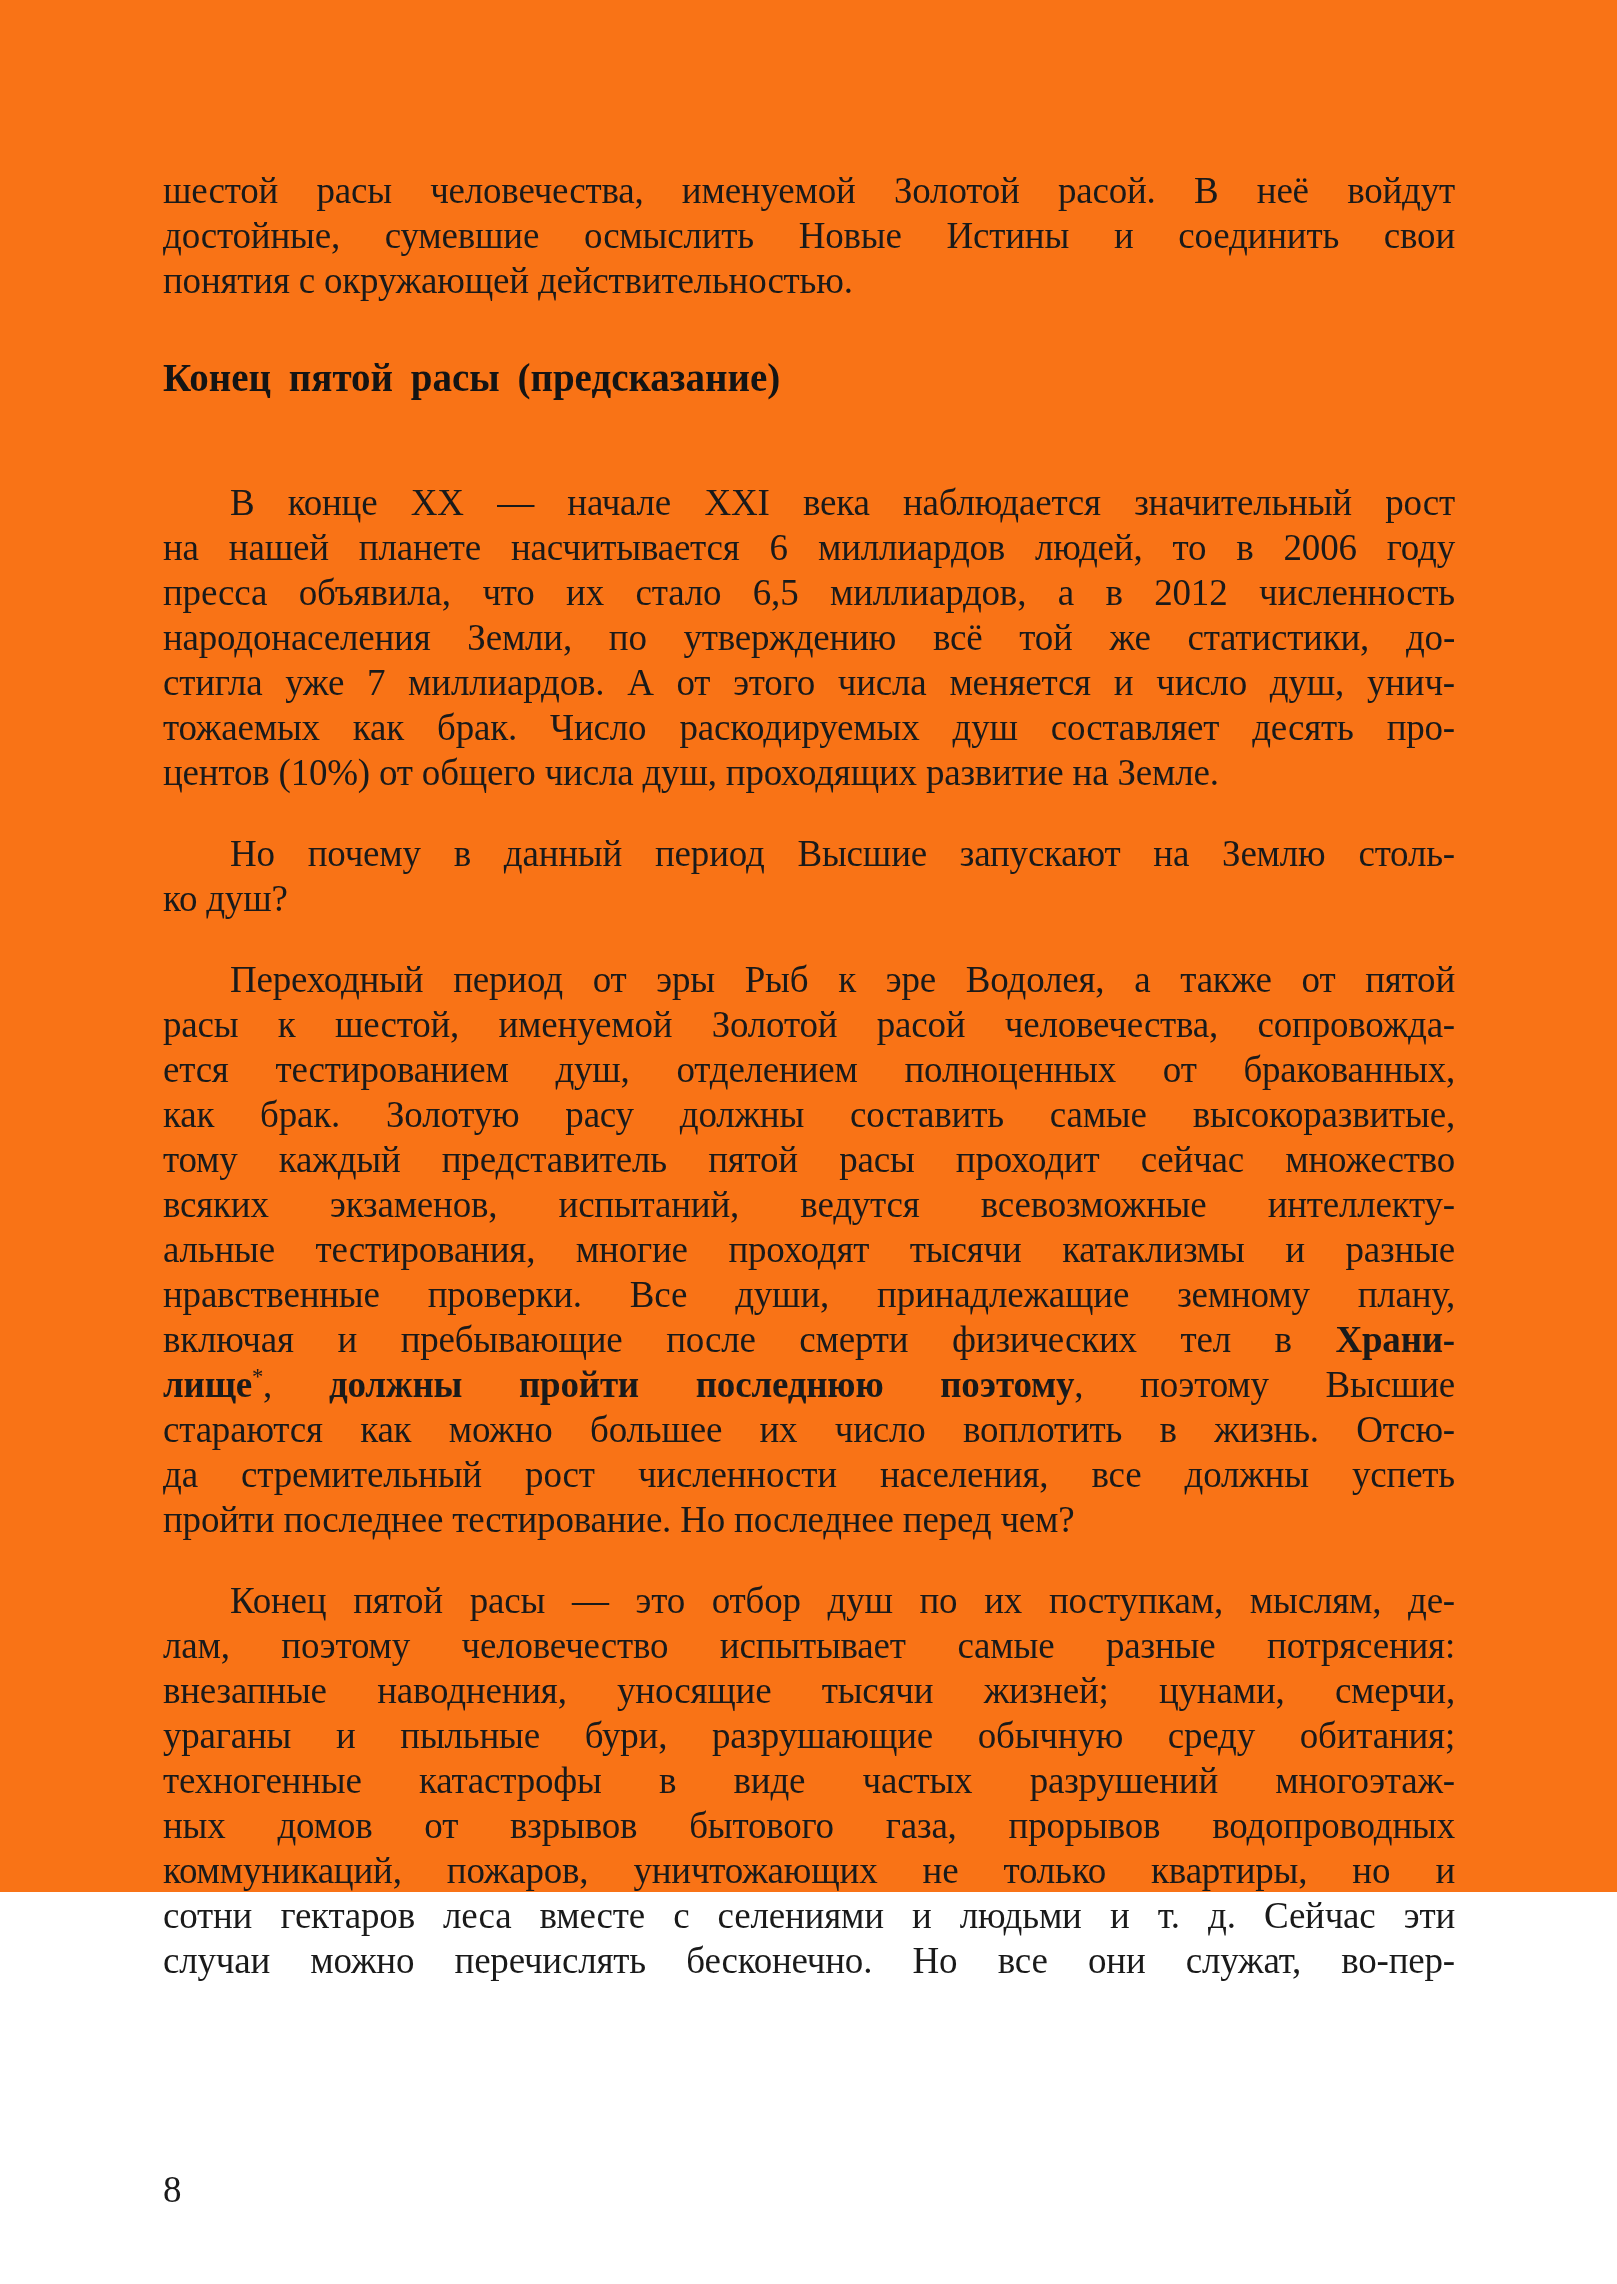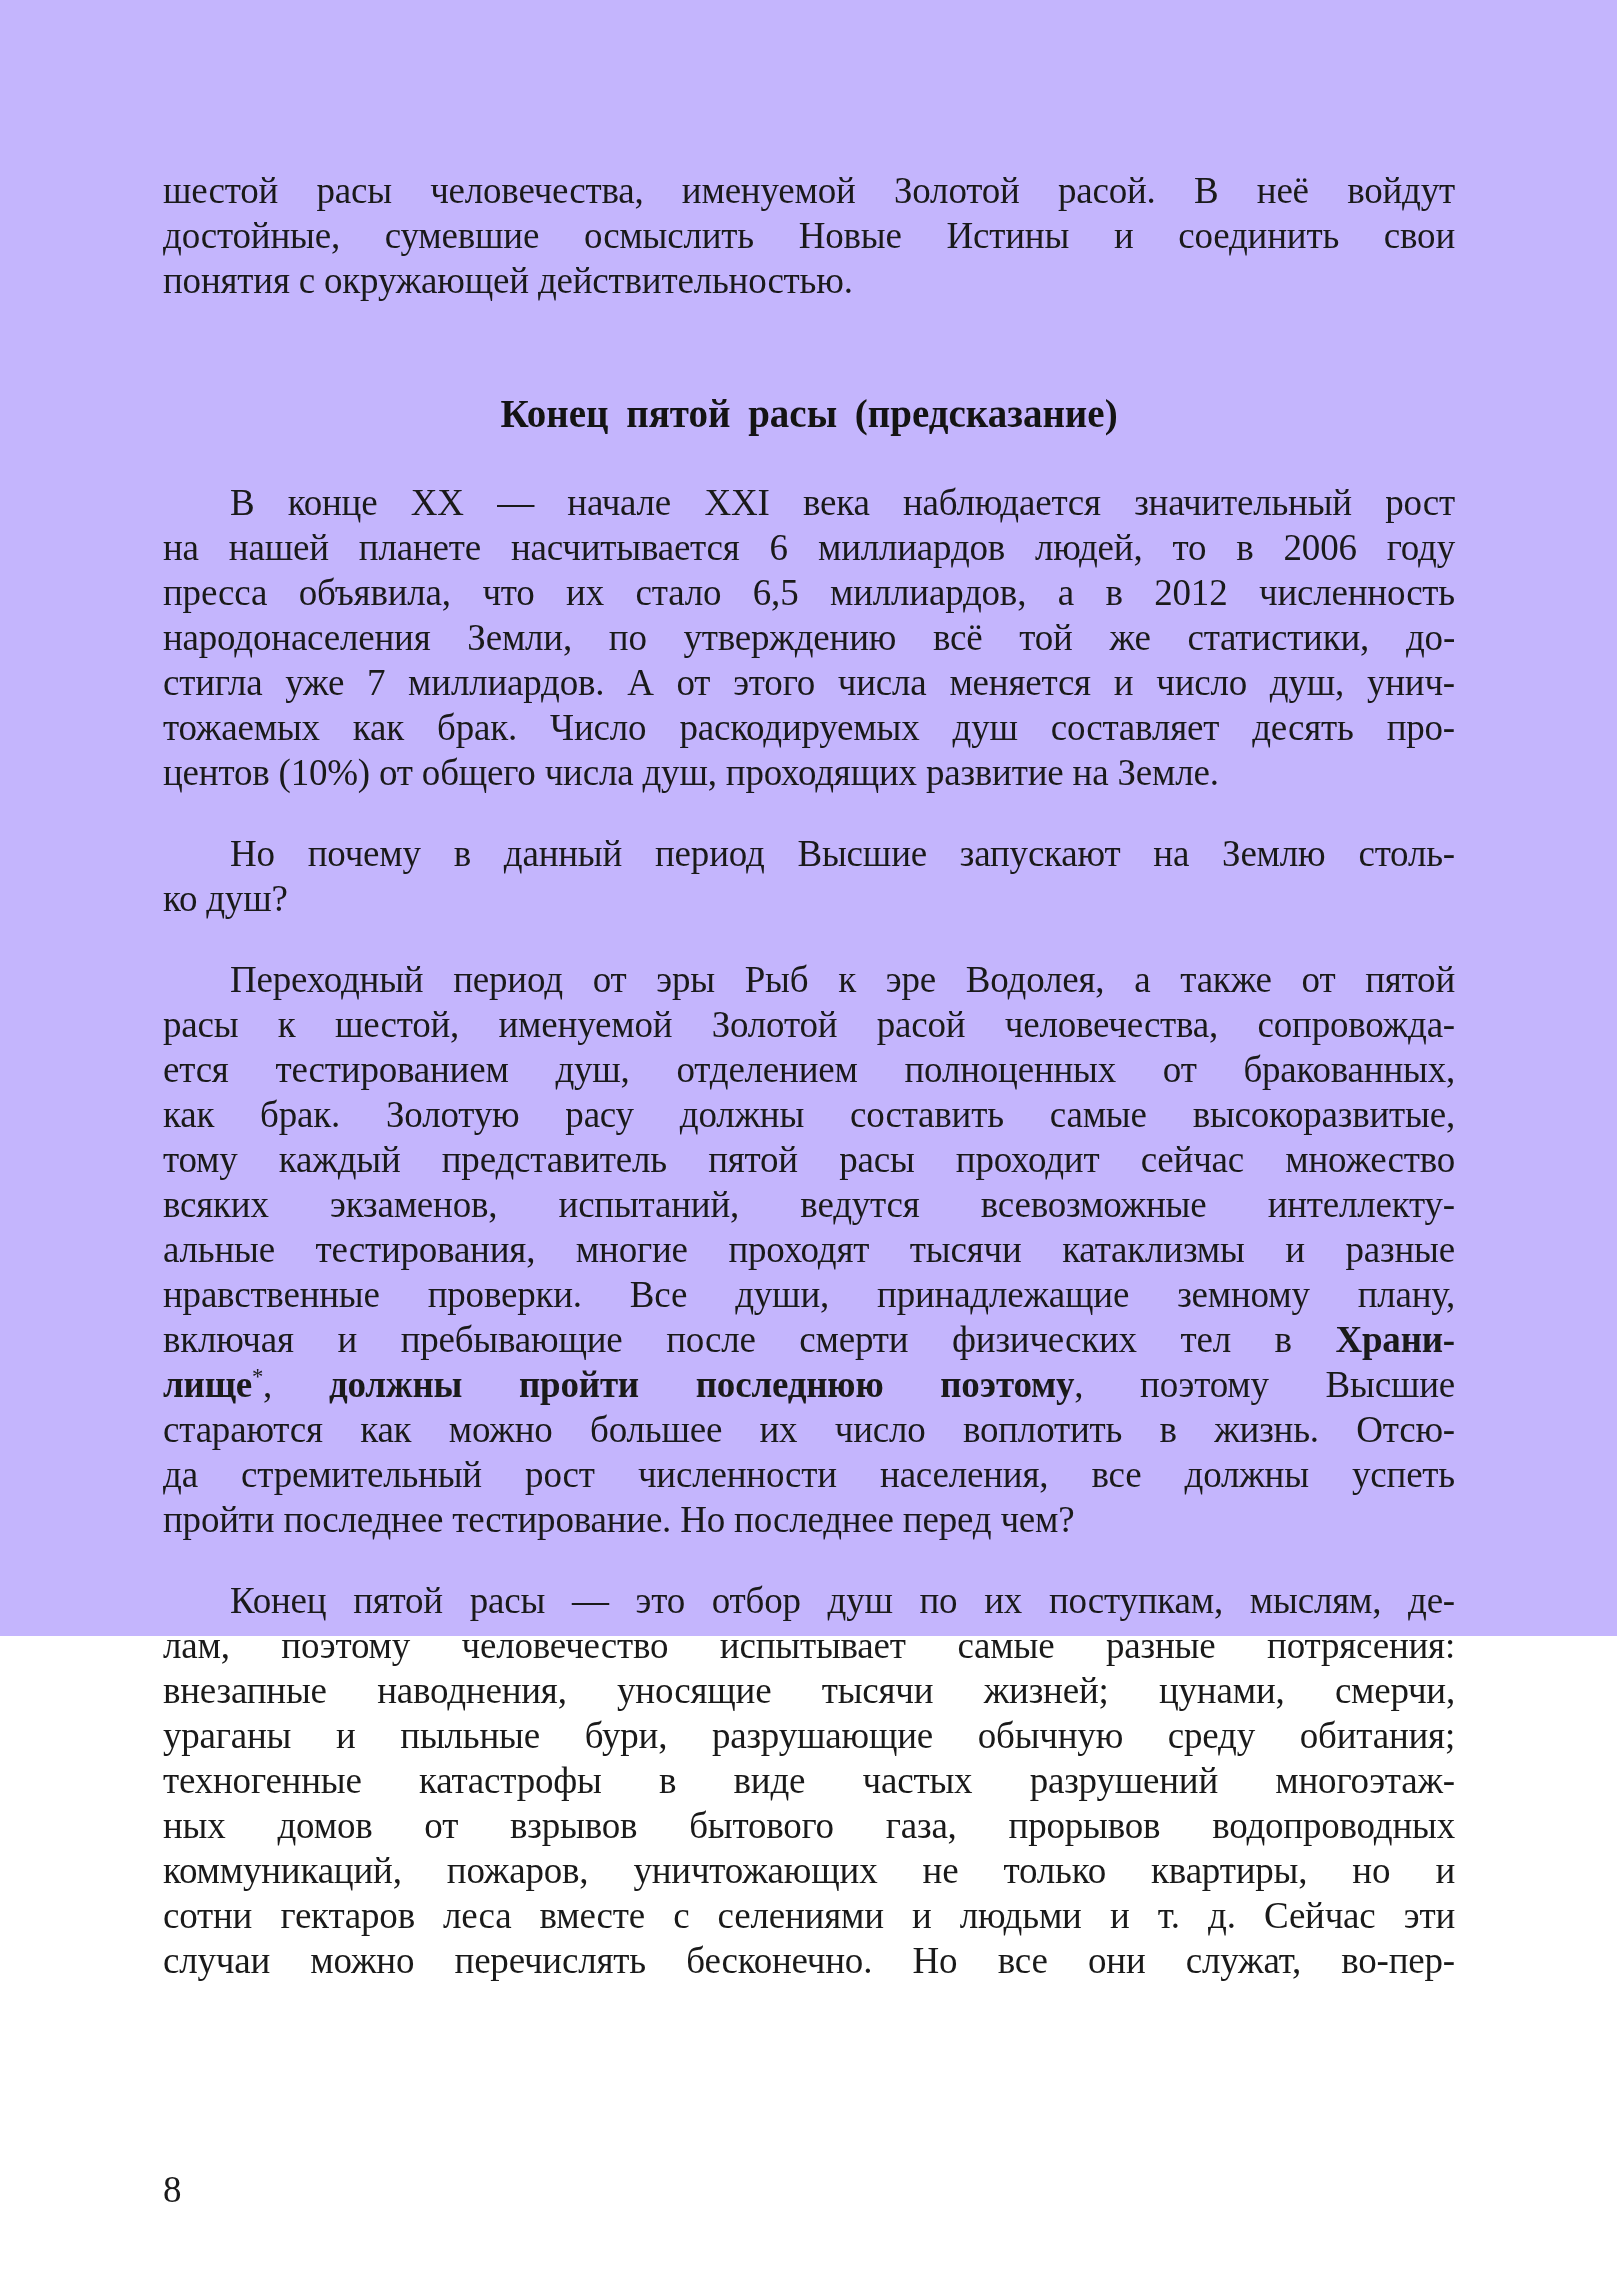--- a/index.html
+++ b/index.html
@@ -12,22 +12,22 @@
     height: 2284px;
     position: relative;
     overflow: hidden;
     font-family: "Liberation Serif", "DejaVu Serif", serif;
     color: #1a1a1a;
   }
   .page {
     position: absolute;
     left: 0; top: 0;
     width: 1618px;
-    height: 1636px;
-    background: #c4b5fd;
+    height: 1892px;
+    background: #f97316;
   }
   .textblock {
     position: absolute;
     left: 163px;
     width: 1292px;
     font-size: 37px;
     line-height: 45px;
     text-align: justify;
     hyphens: manual;
     letter-spacing: -0.2px;
@@ -43,27 +43,25 @@
     text-align-last: left;
   }
   .indent { padding-left: 67px; margin-top: 36px; }
   #intro { top: 168px; }
   #body { top: 444px; }
   .heading {
     position: absolute;
     left: 163px;
     width: 1292px;
     top: 354px;
-    text-align: center;
     font-weight: bold;
     font-size: 39px;
     line-height: 48px;
     word-spacing: 8px;
     color: #141414;
-    margin-top: 36px;
   }
   b, .bold { font-weight: bold; }
   .note-mark {
     font-weight: normal;
     font-size: 22.6px;
     vertical-align: 13px;
     line-height: 0;
   }
   .page-number {
     position: absolute;

